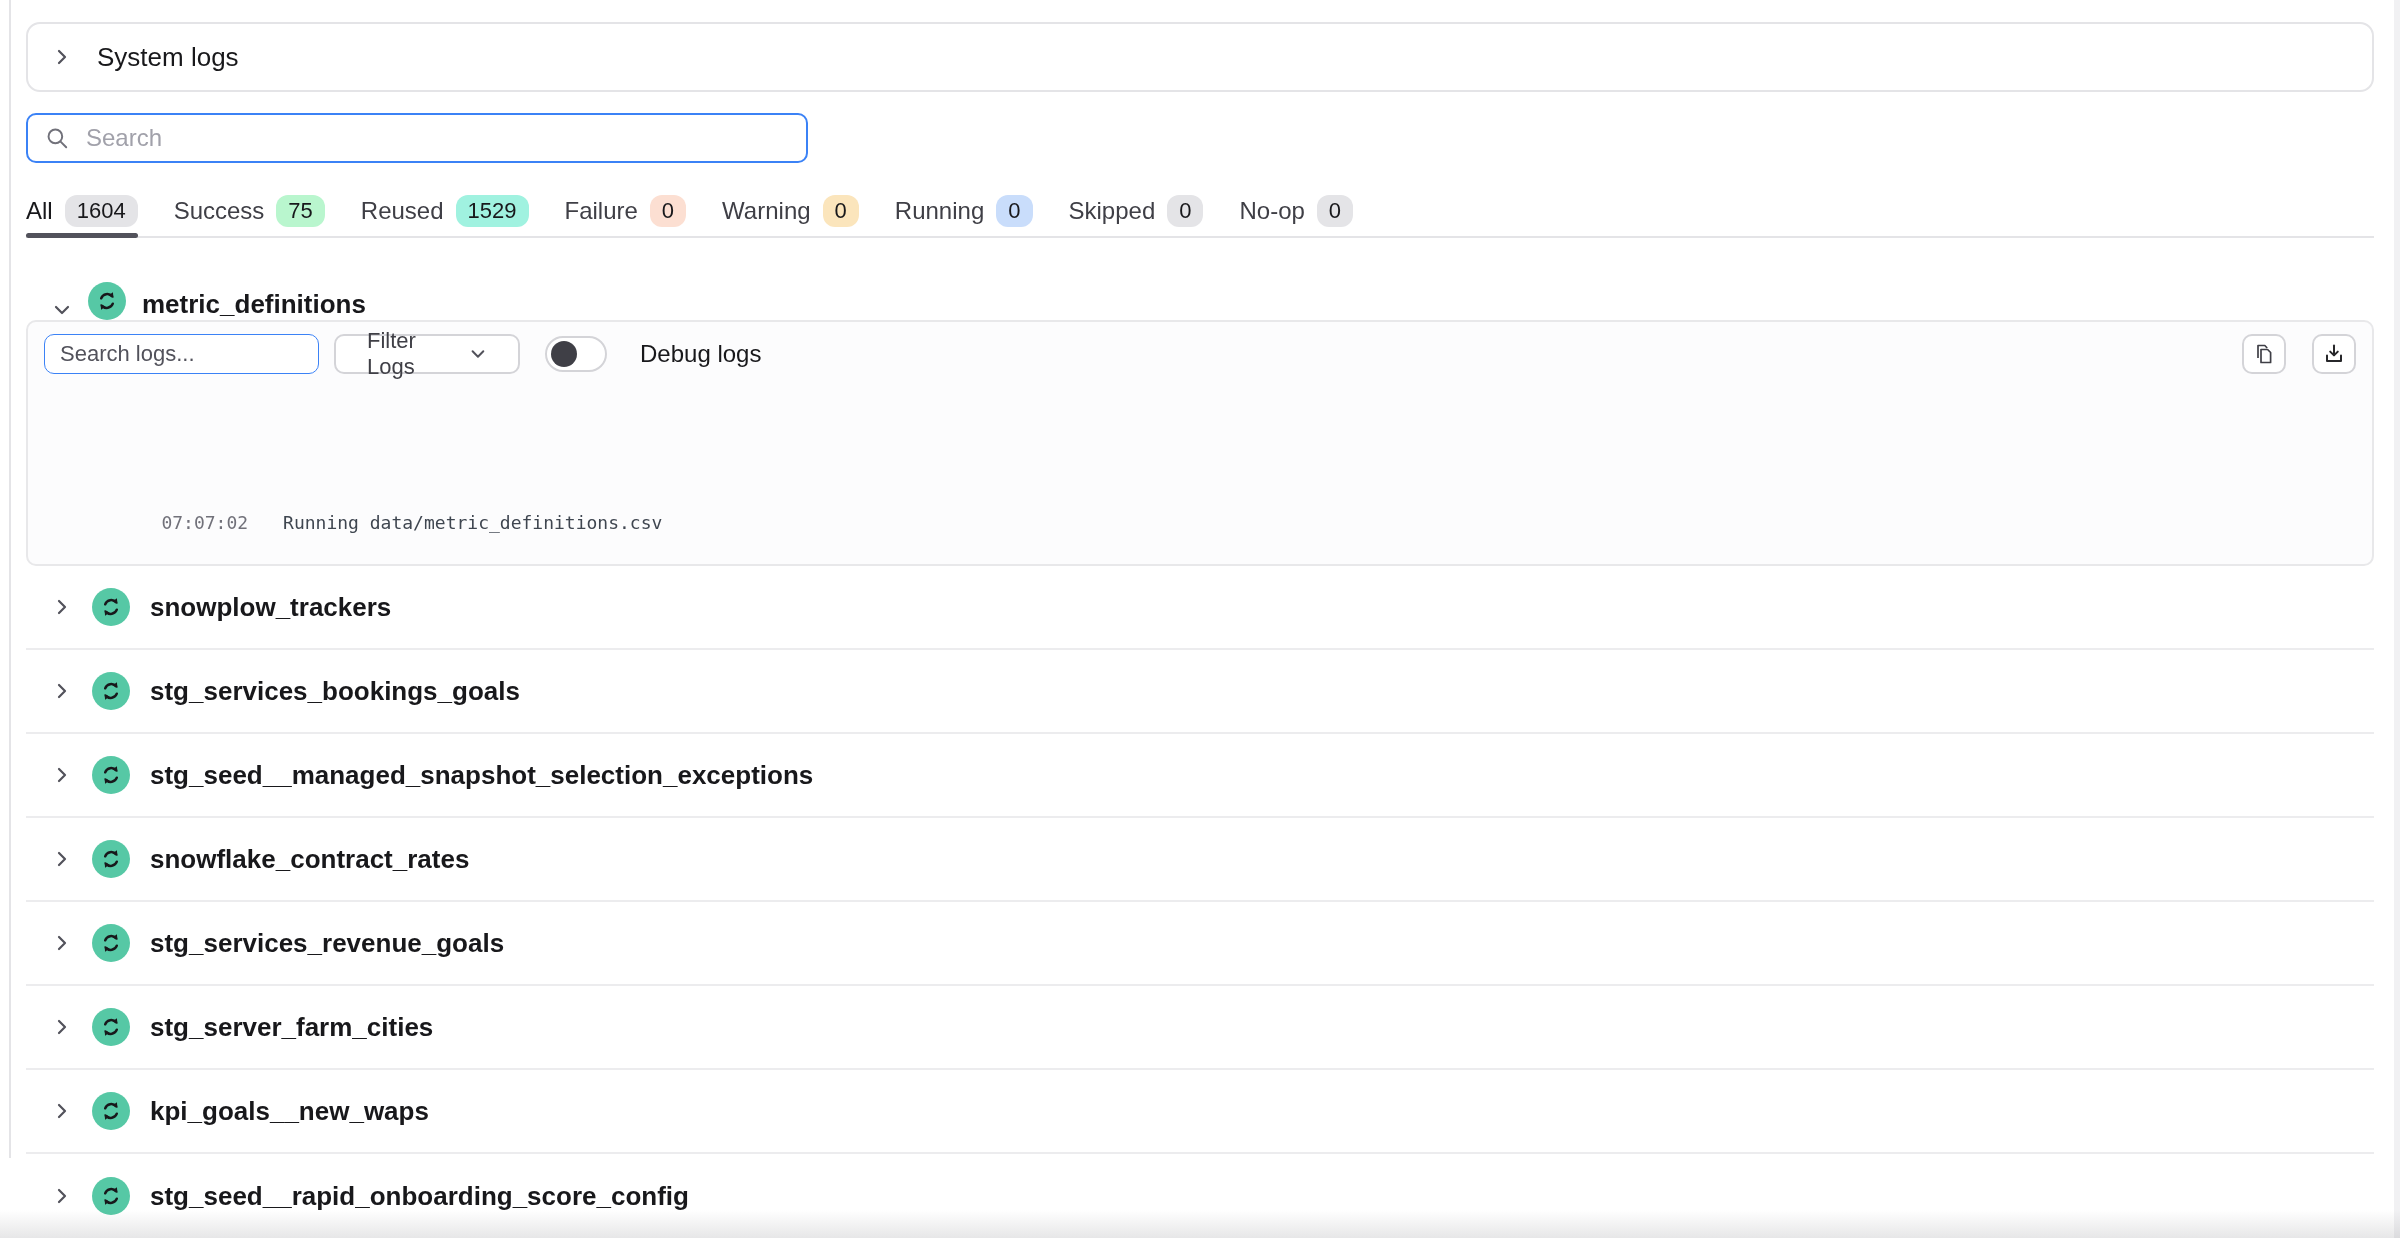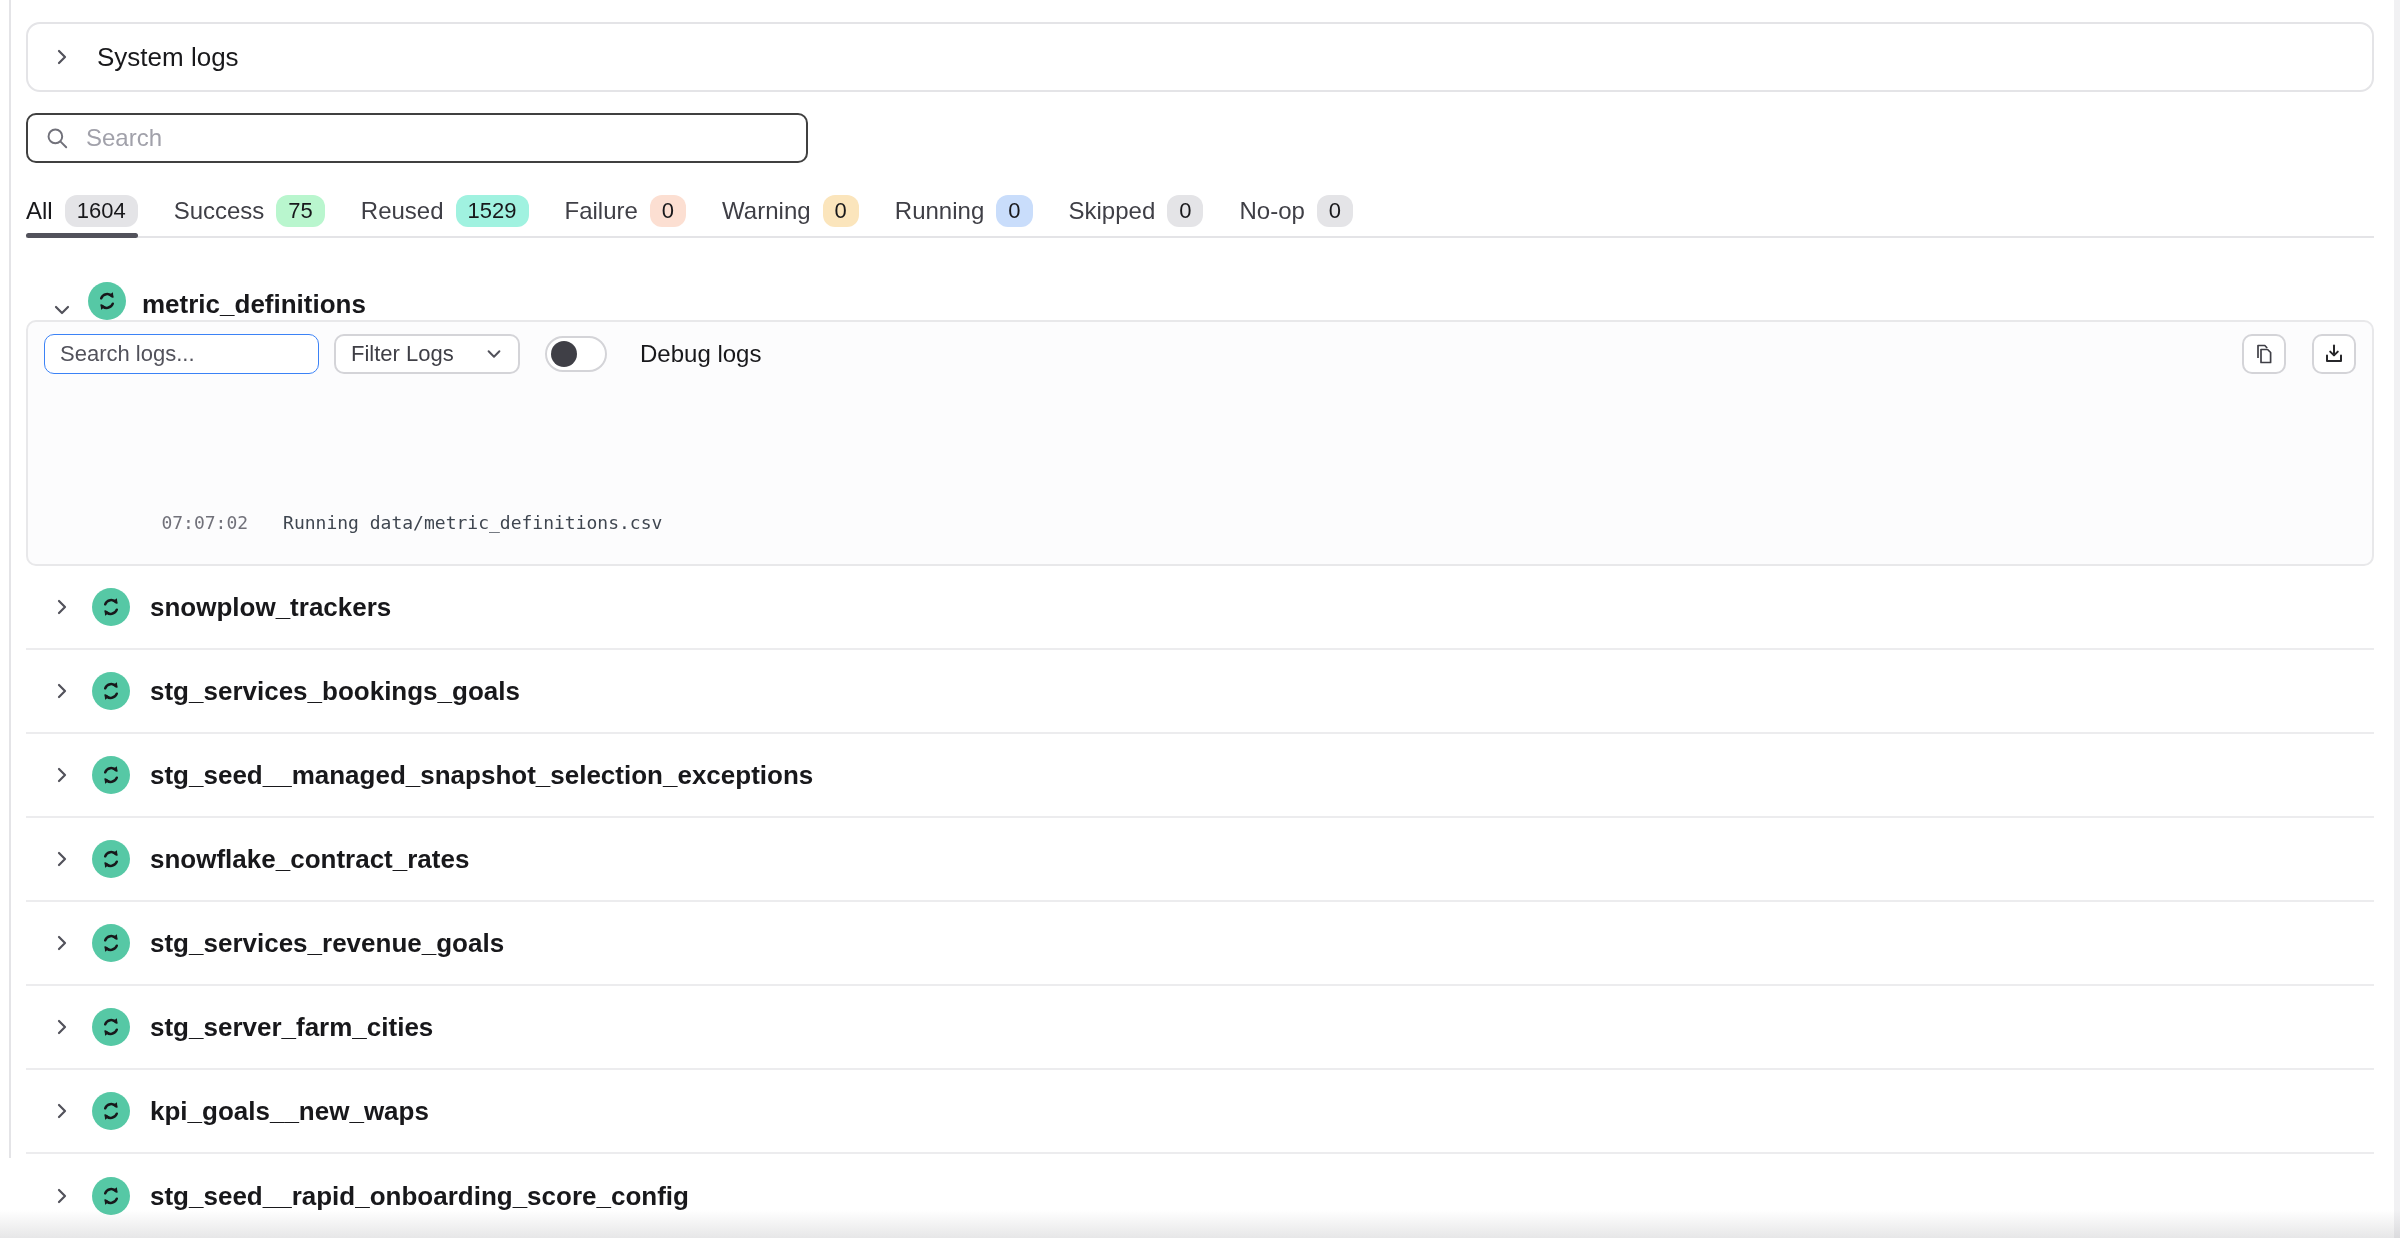--- a/index.html
+++ b/index.html
@@ -20,21 +20,21 @@
     display:flex; align-items:center; padding:0 24px; gap:25px;
     background:#fff; cursor:pointer;
   }
   .syslog-title { font-size:26px; font-weight:500; color:#18181b; }
 
   .chev { flex:0 0 auto; display:inline-flex; }
 
   
   .search-box {
     margin-top:21px; width:782px; height:50px;
-    border:2px solid #404040; border-radius:10px;
+    border:2px solid #3b82f6; border-radius:10px;
     display:flex; align-items:center; gap:16px; padding:0 16px; background:#fff;
   }
   .search-box input {
     flex:1; border:none; outline:none; font-size:24px;
     font-family:"Liberation Sans", sans-serif; color:#18181b; background:transparent;
   }
   .search-box input::placeholder { color:#a1a1aa; }
 
   
   .tabs {
@@ -77,21 +77,21 @@
   .log-toolbar { display:flex; align-items:center; gap:15px; height:40px; }
   .log-search {
     width:275px; height:40px; border:1px solid #3b82f6; border-radius:10px;
     background:#fff; font-size:22px; font-family:"Liberation Sans", sans-serif;
     padding:0 15px; outline:none; color:#18181b;
   }
   .log-search::placeholder { color:#52525b; }
   .filter-select {
     width:186px; height:40px; border:2px solid #d4d4d8; border-radius:10px;
     background:#fff; display:flex; align-items:center; justify-content:space-between;
-    padding:0 15px; font-size:22px; color:#3f3f46; cursor:pointer;
+    padding:0 31px; font-size:22px; color:#3f3f46; cursor:pointer;
   }
   .toggle {
     width:62px; height:36px; border:2px solid #d4d4d8; border-radius:20px;
     background:#fff; position:relative; margin-left:10px; cursor:pointer; flex:0 0 auto;
   }
   .toggle .knob {
     position:absolute; left:4px; top:3px; width:26px; height:26px;
     border-radius:50%; background:#3f3f46;
   }
   .debug-label { font-size:24px; font-weight:500; color:#18181b; margin-left:18px; }

